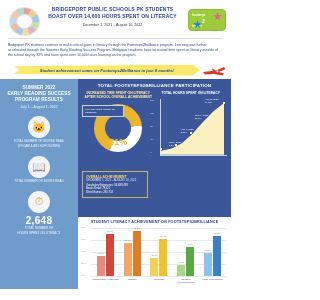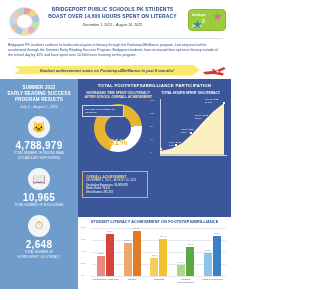--- a/index.html
+++ b/index.html
@@ -181,28 +181,26 @@
   <div class="body-area">
 
     <div class="left-col">
       <div class="lc-title">SUMMER 2022</div>
       <div class="lc-title">EARLY READING SUCCESS</div>
       <div class="lc-title">PROGRAM RESULTS</div>
       <div class="lc-date">July 1 – August 1, 2022</div>
 
       <div class="stat">
         <div class="stat-icon">🐱</div>
-        <div class="stat-num">4,788,979</div>
         <div class="stat-lbl">TOTAL NUMBER OF WORDS READ</div>
         <div class="stat-lbl">(VOCABULARY EXPOSURES)</div>
       </div>
 
       <div class="stat">
         <div class="stat-icon">📖</div>
-        <div class="stat-num">10,965</div>
         <div class="stat-lbl">TOTAL NUMBER OF BOOKS READ</div>
       </div>
 
       <div class="stat">
         <div class="stat-icon">⏱</div>
         <div class="stat-num">2,648</div>
         <div class="stat-lbl">TOTAL NUMBER OF</div>
         <div class="stat-lbl">HOURS SPENT ON LITERACY</div>
       </div>
     </div>

